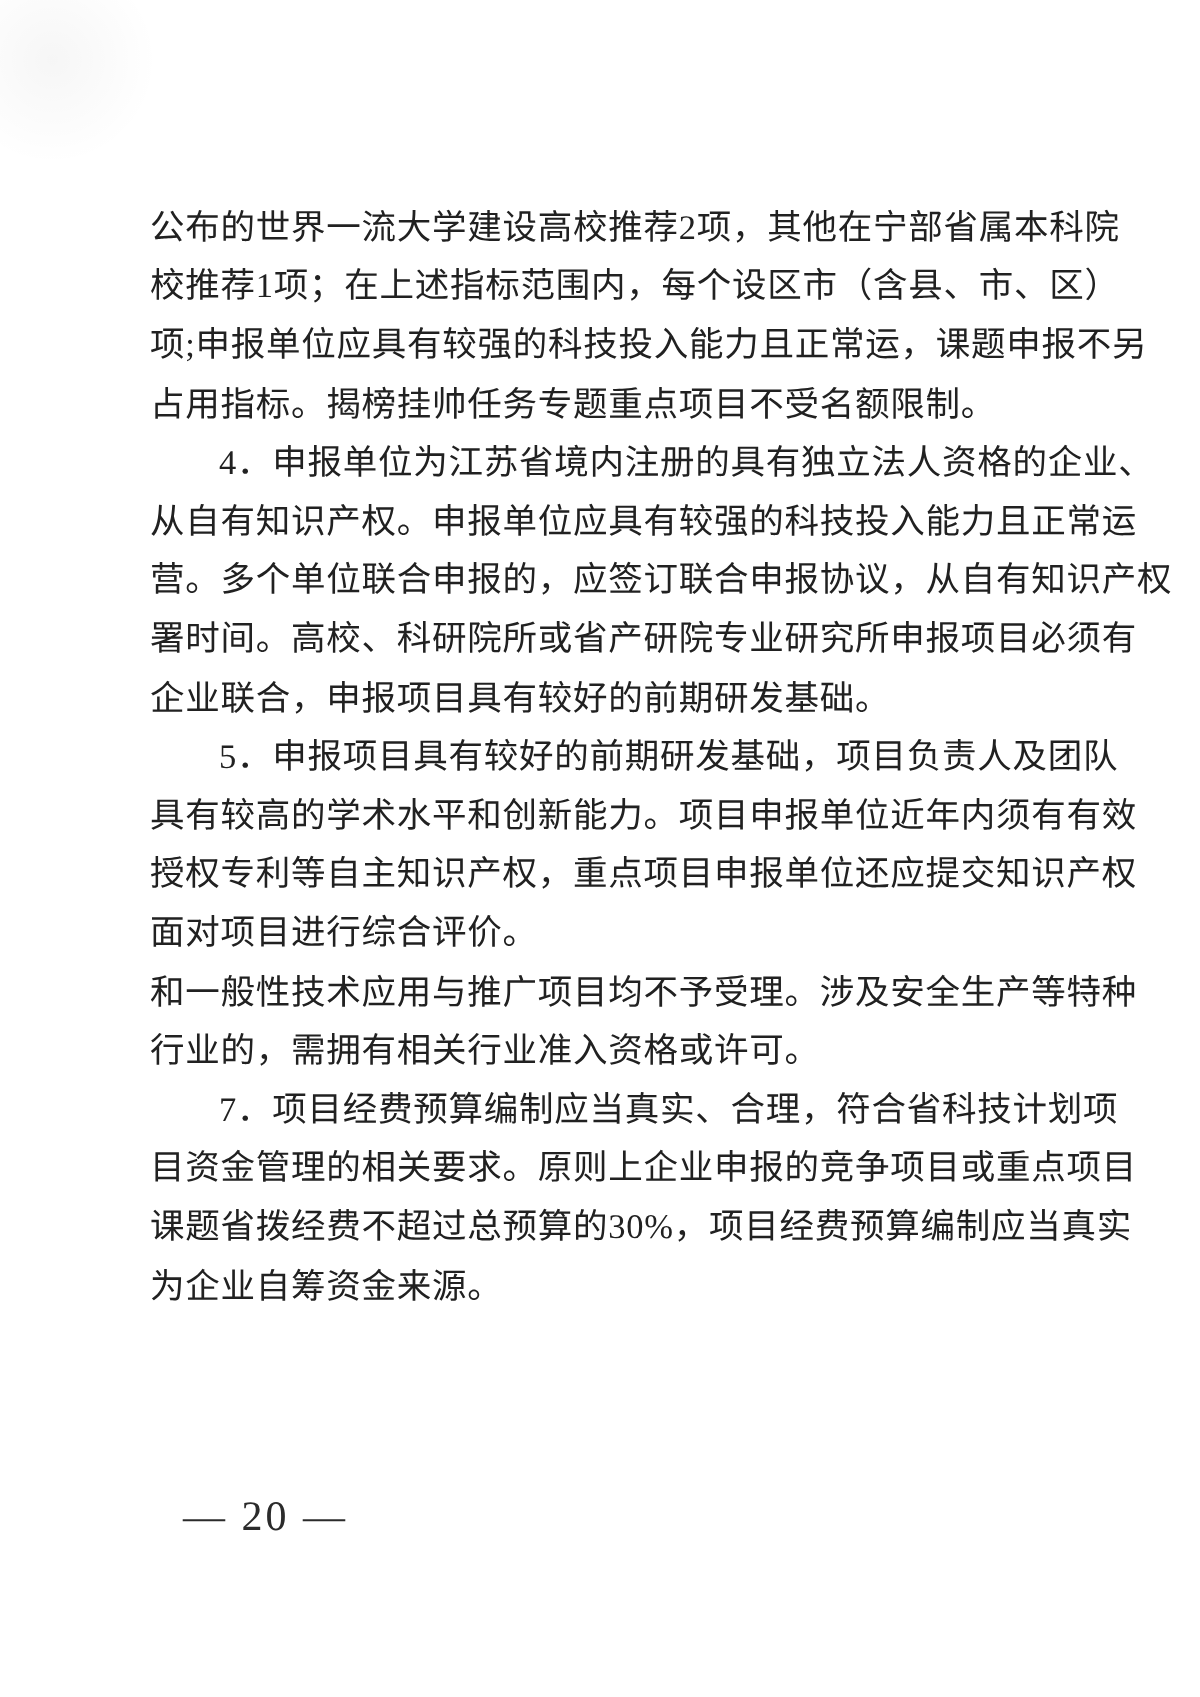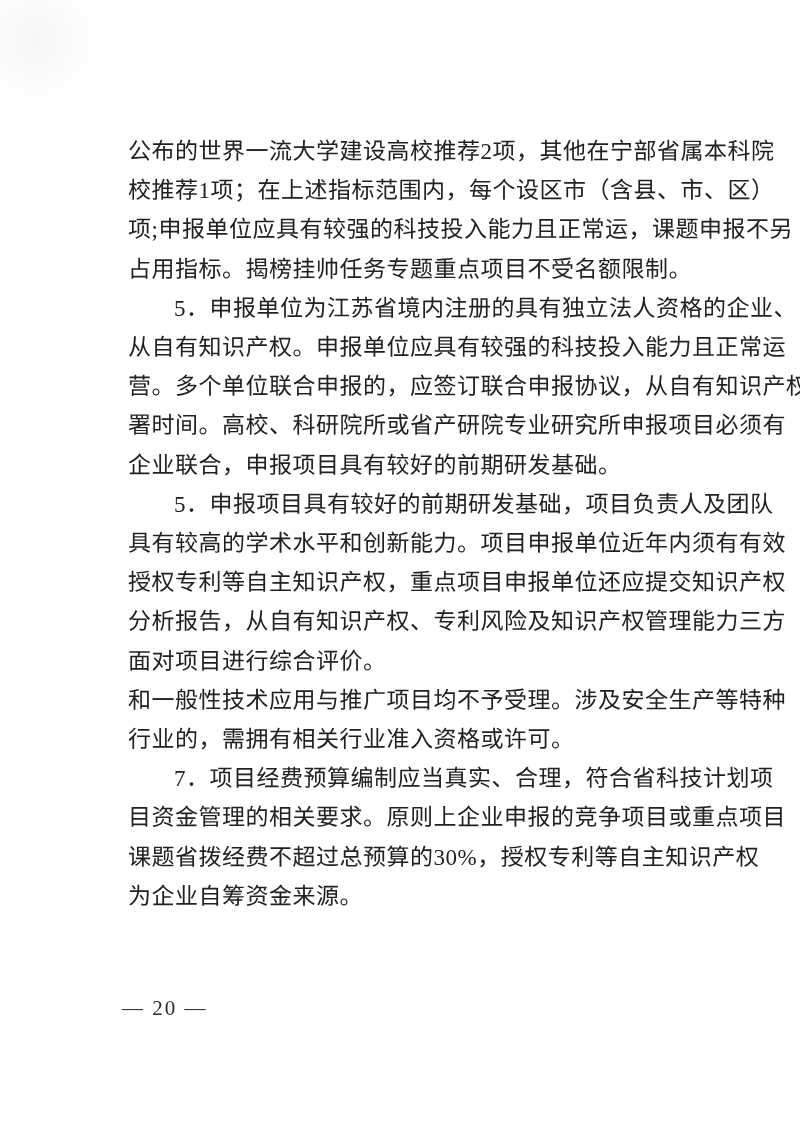--- a/index.html
+++ b/index.html
@@ -25,36 +25,35 @@
     pointer-events: none;
   }
   .doc-body {
     position: absolute;
     left: 100px;
     top: 132px;
     width: 606px;
     font-size: 23px;
     line-height: 39.2px;
     letter-spacing: 0.5px;
-    margin-left: 28px;
   }
   .paragraph { margin: 0; }
   .line {
     text-align: justify;
     text-align-last: justify;
     text-justify: inter-character;
     white-space: nowrap;
   }
   .line.indent { text-indent: 2em; }
   .line.last-line { text-align-last: left; }
   .page-number {
     position: absolute;
     left: 122px;
     top: 996px;
-    font-size: 21px;
+    font-size: 28px;
     letter-spacing: 2px;
     color: #2b2b2b;
     white-space: nowrap;
   }
 </style>
 </head>
 <body>
 
 <div class="page">
 
@@ -63,44 +62,43 @@
   <div class="doc-body">
 
     <div class="paragraph">
       <div class="line">公布的世界一流大学建设高校推荐2项，其他在宁部省属本科院</div>
       <div class="line">校推荐1项；在上述指标范围内，每个设区市（含县、市、区）</div>
       <div class="line">项;申报单位应具有较强的科技投入能力且正常运，课题申报不另</div>
       <div class="line last-line">占用指标。揭榜挂帅任务专题重点项目不受名额限制。</div>
     </div>
 
     <div class="paragraph">
-      <div class="line indent">5．申报单位为江苏省境内注册的具有独立法人资格的企业、</div>
+      <div class="line indent">4．申报单位为江苏省境内注册的具有独立法人资格的企业、</div>
       <div class="line">从自有知识产权。申报单位应具有较强的科技投入能力且正常运</div>
       <div class="line">营。多个单位联合申报的，应签订联合申报协议，从自有知识产权</div>
       <div class="line">署时间。高校、科研院所或省产研院专业研究所申报项目必须有</div>
       <div class="line last-line">企业联合，申报项目具有较好的前期研发基础。</div>
     </div>
 
     <div class="paragraph">
       <div class="line indent">5．申报项目具有较好的前期研发基础，项目负责人及团队</div>
       <div class="line">具有较高的学术水平和创新能力。项目申报单位近年内须有有效</div>
       <div class="line">授权专利等自主知识产权，重点项目申报单位还应提交知识产权</div>
-      <div class="line">分析报告，从自有知识产权、专利风险及知识产权管理能力三方</div>
       <div class="line last-line">面对项目进行综合评价。</div>
     </div>
 
     <div class="paragraph">
       <div class="line">和一般性技术应用与推广项目均不予受理。涉及安全生产等特种</div>
       <div class="line last-line">行业的，需拥有相关行业准入资格或许可。</div>
     </div>
 
     <div class="paragraph">
       <div class="line indent">7．项目经费预算编制应当真实、合理，符合省科技计划项</div>
       <div class="line">目资金管理的相关要求。原则上企业申报的竞争项目或重点项目</div>
-      <div class="line">课题省拨经费不超过总预算的30%，授权专利等自主知识产权</div>
+      <div class="line">课题省拨经费不超过总预算的30%，项目经费预算编制应当真实</div>
       <div class="line last-line">为企业自筹资金来源。</div>
     </div>
 
   </div>
 
   <div class="page-number">— 20 —</div>
 
 </div>
 
 </body></html>

